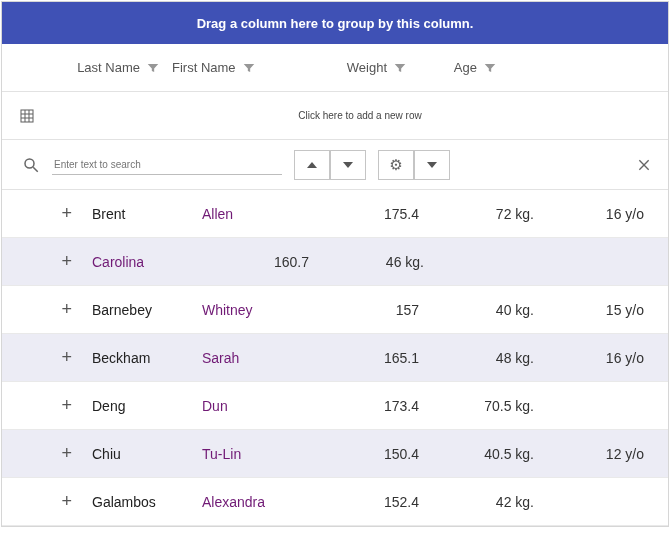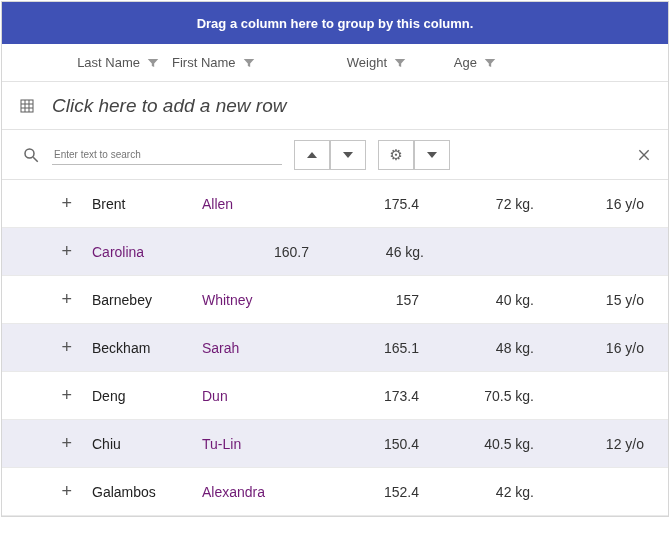--- a/index.html
+++ b/index.html
@@ -1,30 +1,30 @@
 <!DOCTYPE html>
 <html><head>
 <meta charset="utf-8">
 <style>
   * { box-sizing: border-box; margin: 0; padding: 0; }
   body { font-family: "Segoe UI", Arial, sans-serif; font-size: 13px; color: #333; background:#fff; width:670px; }
   .container { border:1px solid #d6d6d6; width:668px; margin:1px; }
   .group-panel { background:#3f51b5; color:#fff; height:42px; display:flex; align-items:center; justify-content:center; font-weight:600; font-size:13px; }
-  .header-row { display:flex; align-items:center; height:38px; border-bottom:1px solid #e2e2e2; padding:0 8px 0 50px; color:#666; font-size:13px; }
+  .header-row { display:flex; align-items:center; height:48px; border-bottom:1px solid #e2e2e2; padding:0 8px 0 50px; color:#666; font-size:13px; }
   .hcol { display:flex; align-items:center; }
   .hcol.lastname { width:120px; justify-content:flex-end; padding-right:12px; }
   .hcol.firstname { width:115px; }
   .hcol.height { width:120px; justify-content:flex-end;}
   .hcol.weight { width:120px; justify-content:flex-end;}
   .hcol.age { width:90px; justify-content:flex-end;}
   .hlabel { color:#555; margin-right:6px; white-space:nowrap; text-align:right;}
   .filter-icon { cursor:pointer; fill:#979797; width:14px; height:14px; }
   .newrow { display:flex; align-items:center; height:48px; border-bottom:1px solid #e2e2e2; }
   .newrow-icon { width:50px; display:flex; align-items:center; justify-content:center; color:#666;}
-  .newrow-text { flex:1; color:#444; font-size:19px;font-style:italic; }
+  .newrow-text { flex:1; text-align:center; color:#444; font-size:10px; }
   .search-row { display:flex; align-items:center; height:50px; border-bottom:1px solid #e2e2e2; padding:0 8px; }
   .search-icon { width:42px; display:flex; align-items:center; justify-content:center; color:#666;}
   .search-input { width:230px; border:none; border-bottom:1px solid #bdbdbd; background:transparent; font-size:10px; color:#888; padding:4px 2px; outline:none; }
   .btn-group { display:flex; margin-left:12px; border-radius:2px; }
   .sbtn { width:36px; height:30px; border:1px solid #c5c5c5; background:#fff; display:flex; align-items:center; justify-content:center; cursor:pointer; }
   .sbtn + .sbtn { border-left:1px solid #c5c5c5; }
   .tri-up { width:0;height:0;border-left:5px solid transparent;border-right:5px solid transparent;border-bottom:6px solid #555;}
   .tri-down { width:0;height:0;border-left:5px solid transparent;border-right:5px solid transparent;border-top:6px solid #555;}
   .gear { font-size:15px; color:#666;}
   .clear-icon { margin-left:auto; margin-right:8px; cursor:pointer; color:#666; font-size:18px;}

